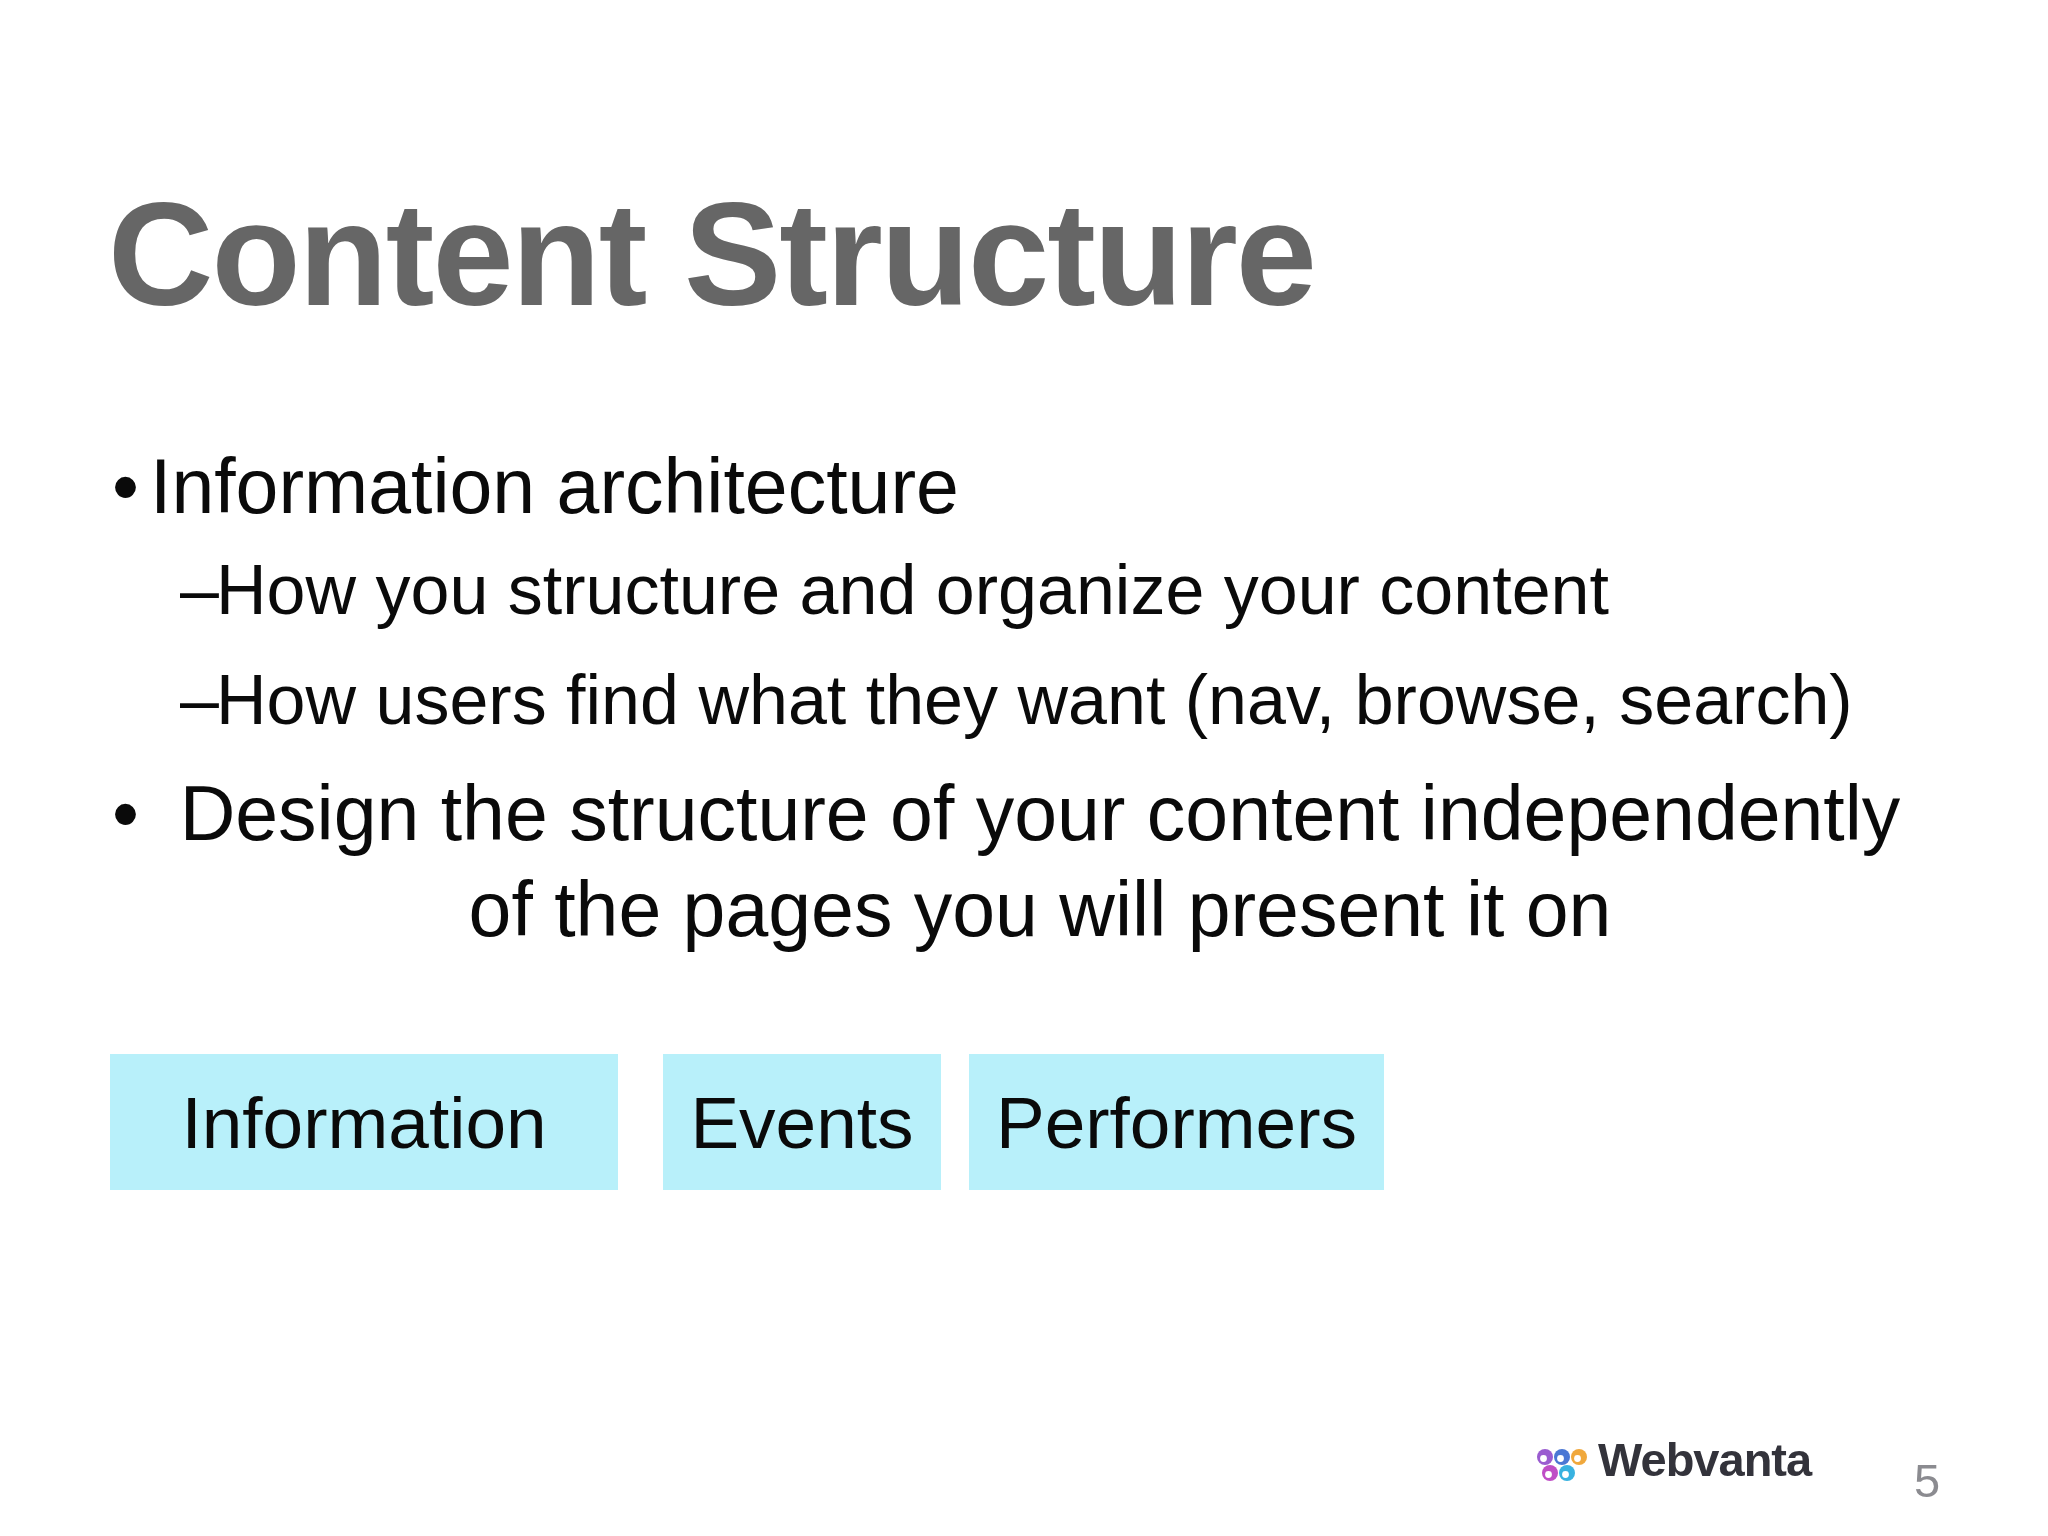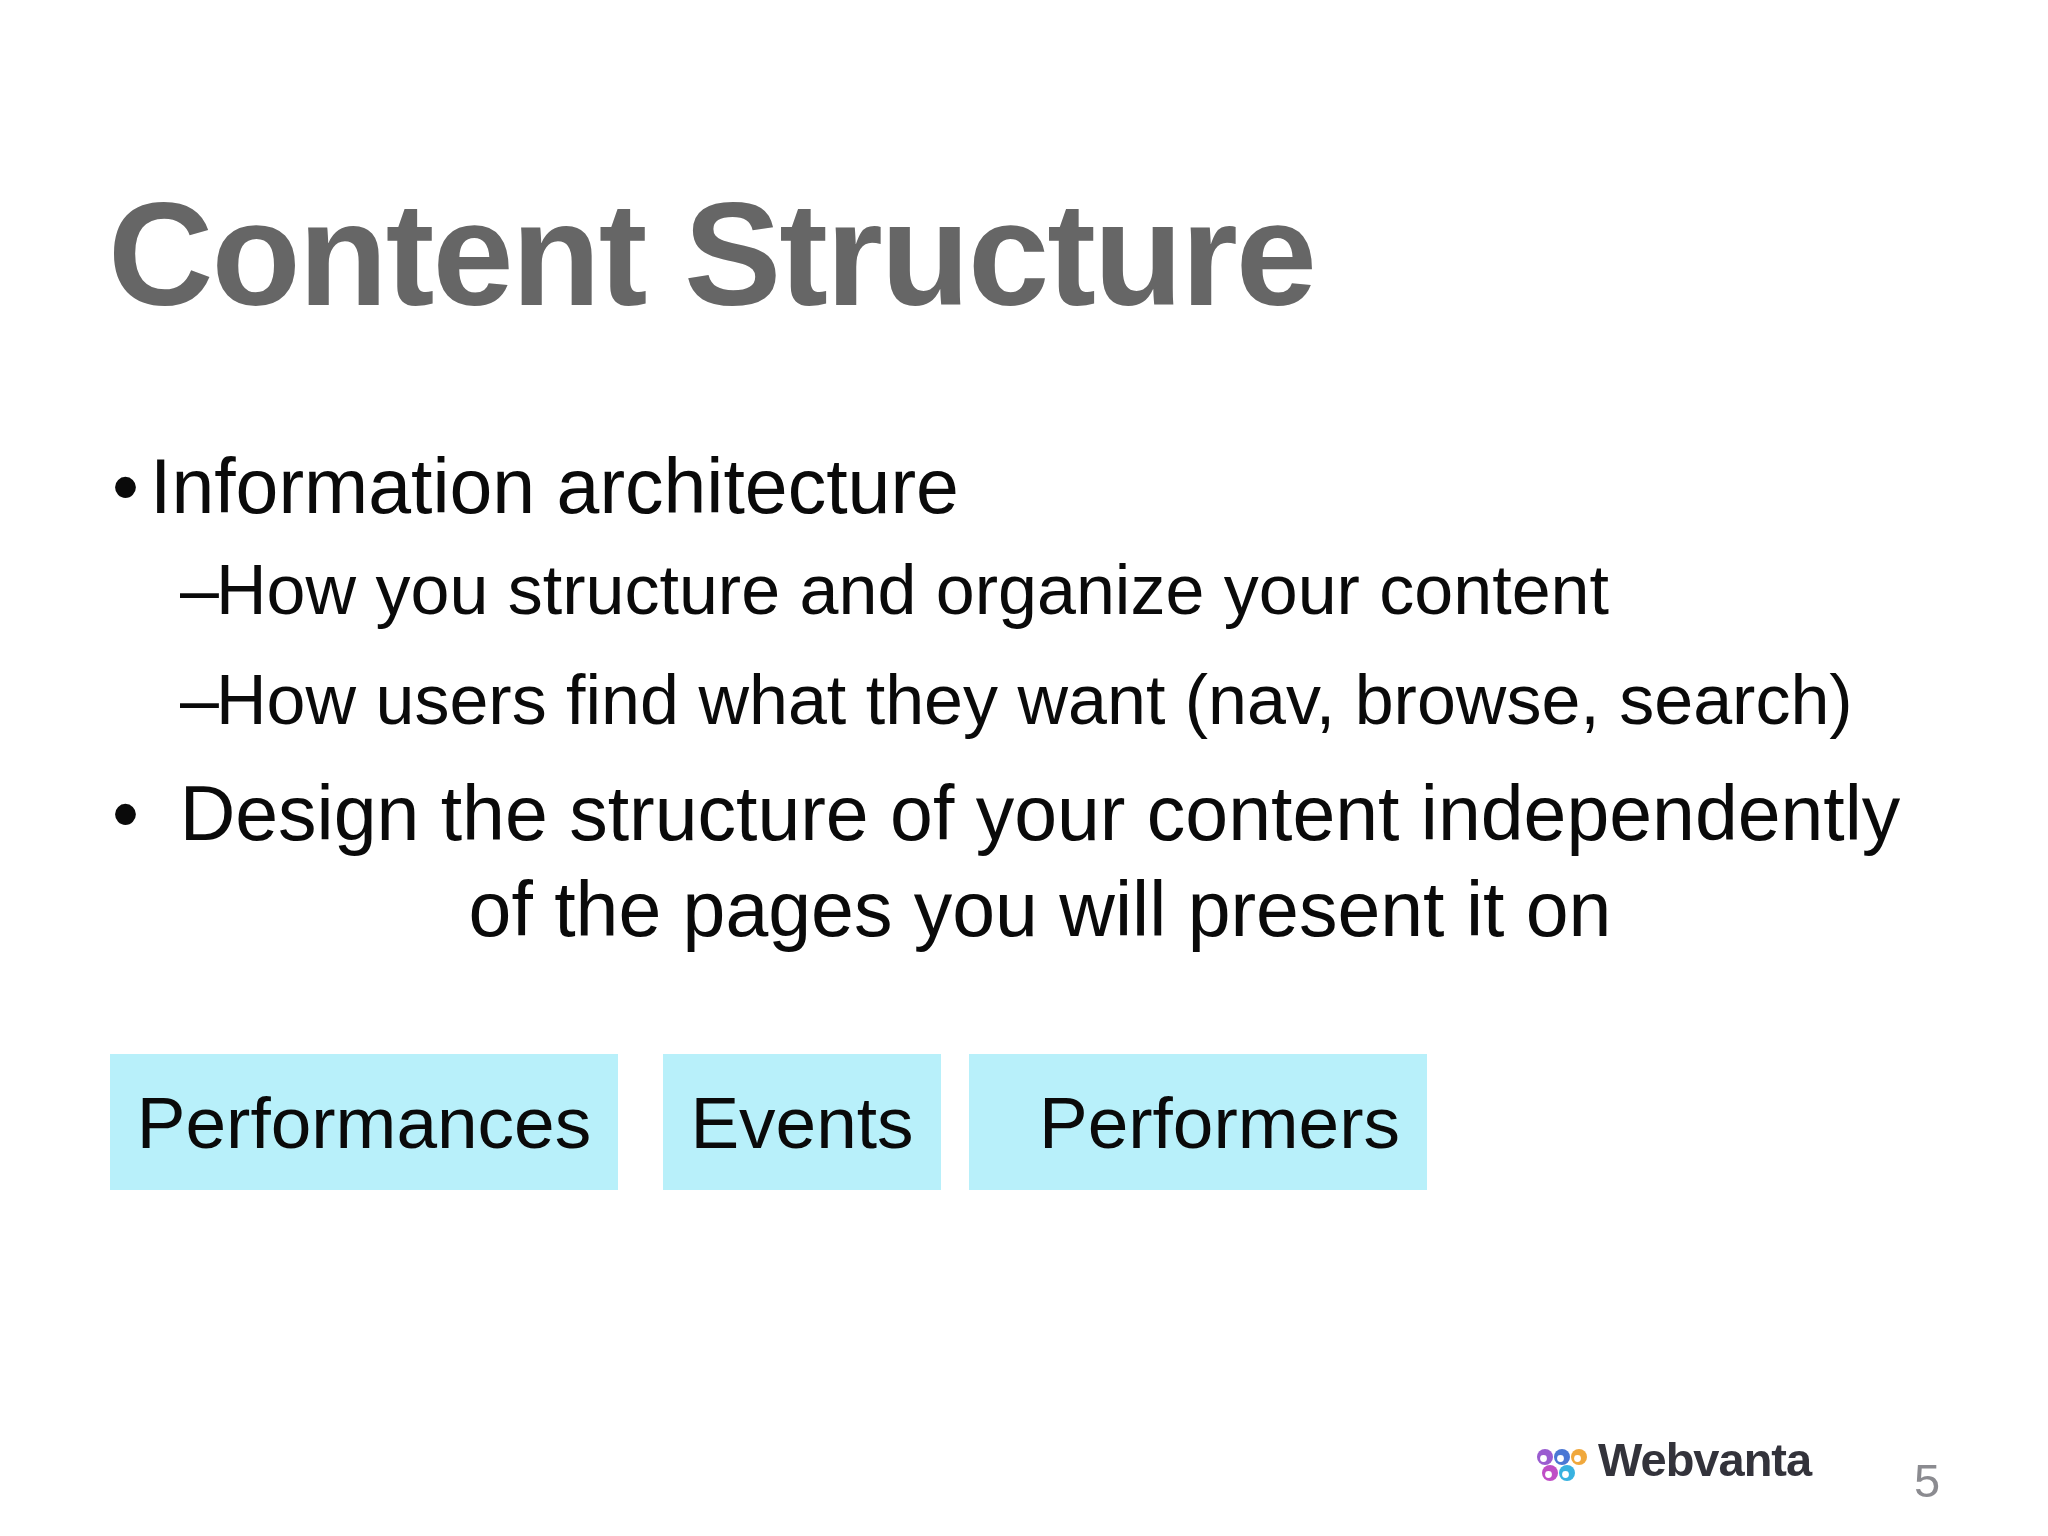--- a/index.html
+++ b/index.html
@@ -58,21 +58,21 @@
     background:var(--box_background,#b8f0fa);
     display:flex;
     align-items:center;
     justify-content:center;
     font-size:73px;
     color:var(--body_text,#0a0a0a);
     white-space:nowrap;
   }
   .box-1{width:508px;margin-right:45px;}
   .box-2{width:278px;margin-right:28px;}
-  .box-3{width:415px;margin-right:48px;padding-left:43px;}
+  .box-3{width:415px;margin-right:48px;}
   .box-4{width:406px;}
 
   .footer-logo{
     position:absolute;
     left:1532px;top:1447px;
     width:58px;height:36px;
   }
   .brand-name{
     position:absolute;
     left:1598px;top:1432px;
@@ -110,21 +110,21 @@
     <span class="marker">–</span>
     <span class="text">How users find what they want (nav, browse, search)</span>
   </div>
 
   <div class="bullet-row level1 row-item2">
     <span class="marker">•</span>
     <span class="text">Design the structure of your content independently of the pages you will present it on</span>
   </div>
 
   <div class="box-strip">
-    <div class="content-box box-1">Performances</div>
+    <div class="content-box box-1">Information</div>
     <div class="content-box box-2">Events</div>
     <div class="content-box box-3">Performers</div>
   </div>
 
   <svg class="footer-logo" viewBox="0 0 58 36" xmlns="http://www.w3.org/2000/svg" aria-hidden="true">
     <circle cx="13" cy="10" r="8" fill="#9a5cd0"></circle>
     <circle cx="11.5" cy="11.5" r="3.4" fill="#ffffff"></circle>
     <circle cx="30" cy="10" r="8" fill="#4a77d4"></circle>
     <circle cx="28.5" cy="11.5" r="3.4" fill="#ffffff"></circle>
     <circle cx="47" cy="10" r="8" fill="#f0a83c"></circle>

